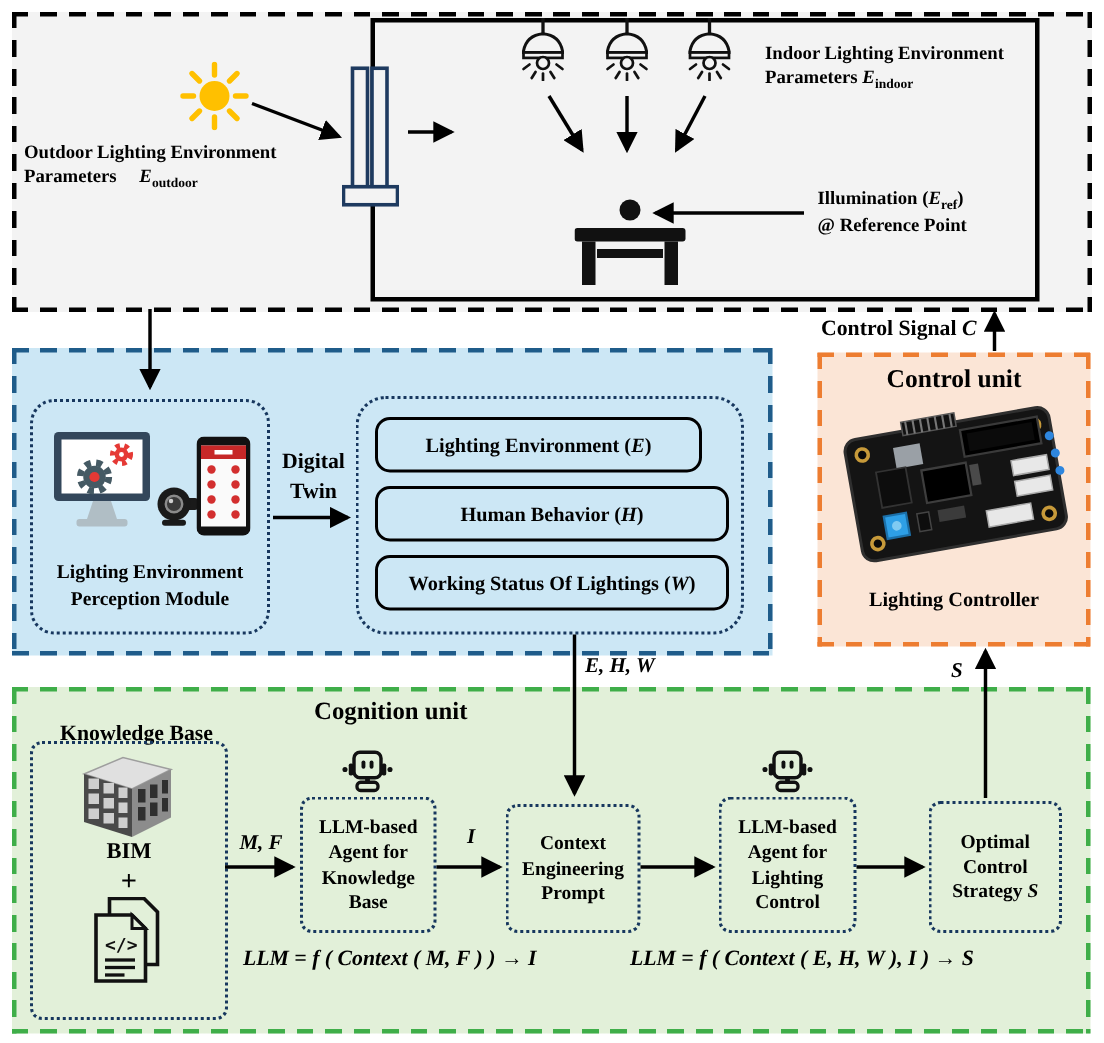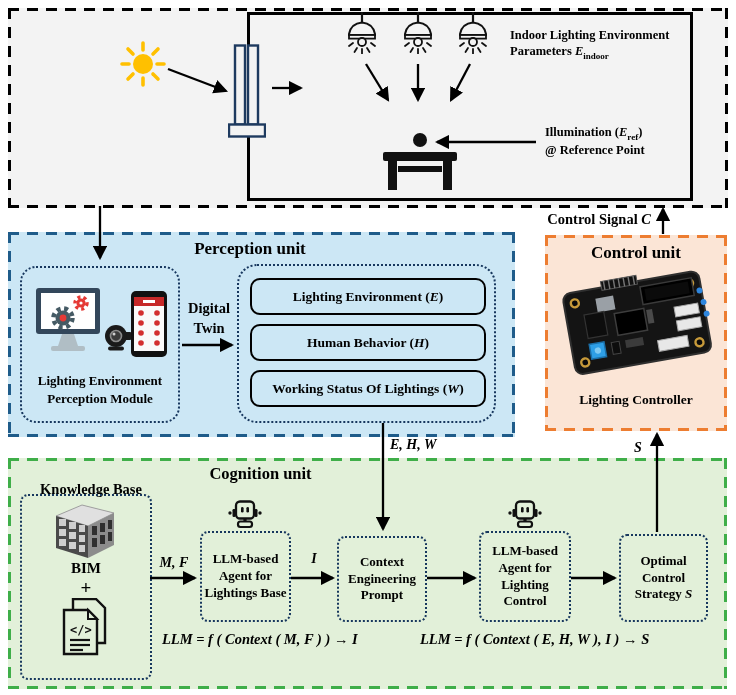--- a/index.html
+++ b/index.html
@@ -52,20 +52,25 @@
   </svg>
 
   <svg class="abs" style="left:228px;top:44px;" width="38" height="96">
     <g fill="#f3f3f3" stroke="#1e3a5f" stroke-width="2.4">
       <rect x="7" y="1.5" width="10" height="79"></rect>
       <rect x="20" y="1.5" width="10" height="79"></rect>
       <rect x="1" y="80.5" width="36" height="12"></rect>
     </g>
   </svg>
 
+  <div class="abs small" style="left:16px;top:94px;width:170px;">
+    <span>Outdoor Lighting Environment</span><br>
+    <span>Parameters</span>
+    <span class="sym" style="margin-left:12px;">E</span><sub>outdoor</sub>
+  </div>
 
   <svg class="abs" style="left:345px;top:12px;" width="34" height="42">
     <line x1="17" y1="0" x2="17" y2="10" stroke="#111" stroke-width="2.2"></line>
     <path d="M4,22 Q6,11.5 17,10.5 Q28,11.5 30,22 L30,23 L4,23 Z" fill="#f3f3f3" stroke="#111" stroke-width="2"></path>
     <rect x="4" y="23" width="26" height="3.6" fill="#f3f3f3" stroke="#111" stroke-width="1.8"></rect>
     <circle cx="17" cy="30" r="4" fill="#f3f3f3" stroke="#111" stroke-width="1.8"></circle>
     <g stroke="#111" stroke-width="1.8" stroke-linecap="round">
       <line x1="8" y1="31" x2="4" y2="34"></line>
         <line x1="12" y1="36" x2="9.5" y2="40"></line>
       <line x1="17" y1="37" x2="17" y2="41.5"></line>
@@ -113,21 +118,20 @@
     <rect x="60" y="30" width="9" height="29" fill="#111"></rect>
     <rect x="15" y="35" width="44" height="6" fill="#111"></rect>
   </svg>
 
   <div class="abs small" style="left:545px;top:125px;width:150px;">
     <span>Illumination (</span><span class="sym">E</span><sub>ref</sub><span>)</span><br>
     <span>@ Reference Point</span>
   </div>
 
   <div class="unit" style="--bc:#1f5c8a;--fill:#cce7f5;left:8px;top:232px;width:507px;height:205px;"></div>
-  <div class="abs title" style="left:130px;top:239px;width:240px;">Perception unit</div>
 
   <div class="abs dotted" style="left:20px;top:266px;width:160px;height:157px;border-radius:16px;"></div>
 
   <svg class="abs" style="left:36px;top:288px;" width="66" height="68">
     <rect x="0" y="0" width="64" height="46" rx="3" fill="#33475b"></rect>
     <rect x="5" y="5" width="54" height="36" fill="#ffffff"></rect>
     <circle cx="27" cy="30" r="9.5" fill="none" stroke="#455a64" stroke-width="4.5" stroke-dasharray="4 3.6"></circle>
     <circle cx="27" cy="30" r="7.5" fill="#455a64"></circle>
     <circle cx="27" cy="30" r="3.4" fill="#e53935"></circle>
     <circle cx="45" cy="15" r="6" fill="none" stroke="#e53935" stroke-width="3.4" stroke-dasharray="3 3"></circle>
@@ -167,21 +171,21 @@
     <span>Perception Module</span>
   </div>
 
   <div class="abs" style="left:181px;top:299px;width:56px;text-align:center;font-size:14.5px;line-height:1.35;">
     <span>Digital</span><br>
     <span>Twin</span>
   </div>
 
   <div class="abs dotted" style="left:237px;top:264px;width:259px;height:159px;border-radius:20px;"></div>
 
-  <div class="abs rowbox" style="left:250px;top:278px;width:236px;height:37px;">
+  <div class="abs rowbox" style="left:250px;top:278px;width:218px;height:37px;">
     <span>Lighting Environment (</span>
       <span class="sym">E</span>
       <span>)</span>
   </div>
   <div class="abs rowbox" style="left:250px;top:324px;width:236px;height:37px;">
     <span>Human Behavior (</span>
       <span class="sym">H</span>
       <span>)</span>
   </div>
   <div class="abs rowbox" style="left:250px;top:370px;width:236px;height:37px;">
@@ -302,21 +306,21 @@
       <circle cx="32" cy="13" r="1.7" fill="#111"></circle>
     <rect x="4.5" y="9" width="3" height="8" rx="1.2" fill="#111"></rect>
     <rect x="26.5" y="9" width="3" height="8" rx="1.2" fill="#111"></rect>
     <rect x="8" y="1.5" width="18" height="17" rx="4" fill="none" stroke="#111" stroke-width="2.3"></rect>
     <rect x="13" y="7" width="2.6" height="5.5" rx="1.3" fill="#111"></rect>
     <rect x="18.4" y="7" width="2.6" height="5.5" rx="1.3" fill="#111"></rect>
     <rect x="15.4" y="18.5" width="3.2" height="3" fill="#111"></rect>
     <rect x="10" y="21.5" width="14" height="5.5" rx="2.4" fill="none" stroke="#111" stroke-width="2.2"></rect>
   </svg>
 
-  <div class="abs dotted boxtext" style="left:200px;top:531px;width:91px;height:91px;border-radius:8px;padding:2px;">LLM-based Agent for Lightings Base</div>
+  <div class="abs dotted boxtext" style="left:200px;top:531px;width:91px;height:91px;border-radius:8px;padding:2px;">LLM-based Agent for Knowledge Base</div>
   <div class="abs dotted boxtext" style="left:337px;top:536px;width:90px;height:86px;border-radius:8px;padding:2px;font-family:Liberation Serif, serif;">Context Engineering Prompt</div>
   <div class="abs dotted boxtext" style="left:479px;top:531px;width:92px;height:91px;border-radius:8px;padding:2px;">LLM-based Agent for Lighting Control</div>
   <div class="abs dotted boxtext" style="left:619px;top:534px;width:89px;height:88px;border-radius:8px;padding:2px;align-items:center;">
     <span><span>Optimal Control Strategy </span><span class="sym">S</span></span>
   </div>
 
   <div class="abs formula" style="left:420px;top:631px;">LLM = f ( Context ( E, H, W ),  I ) → S</div>
   <div class="abs formula" style="left:162px;top:631px;">LLM = f ( Context ( M, F ) ) → I</div>
 
   <svg class="abs" style="left:0;top:0;pointer-events:none;z-index:20;" width="736" height="695">

